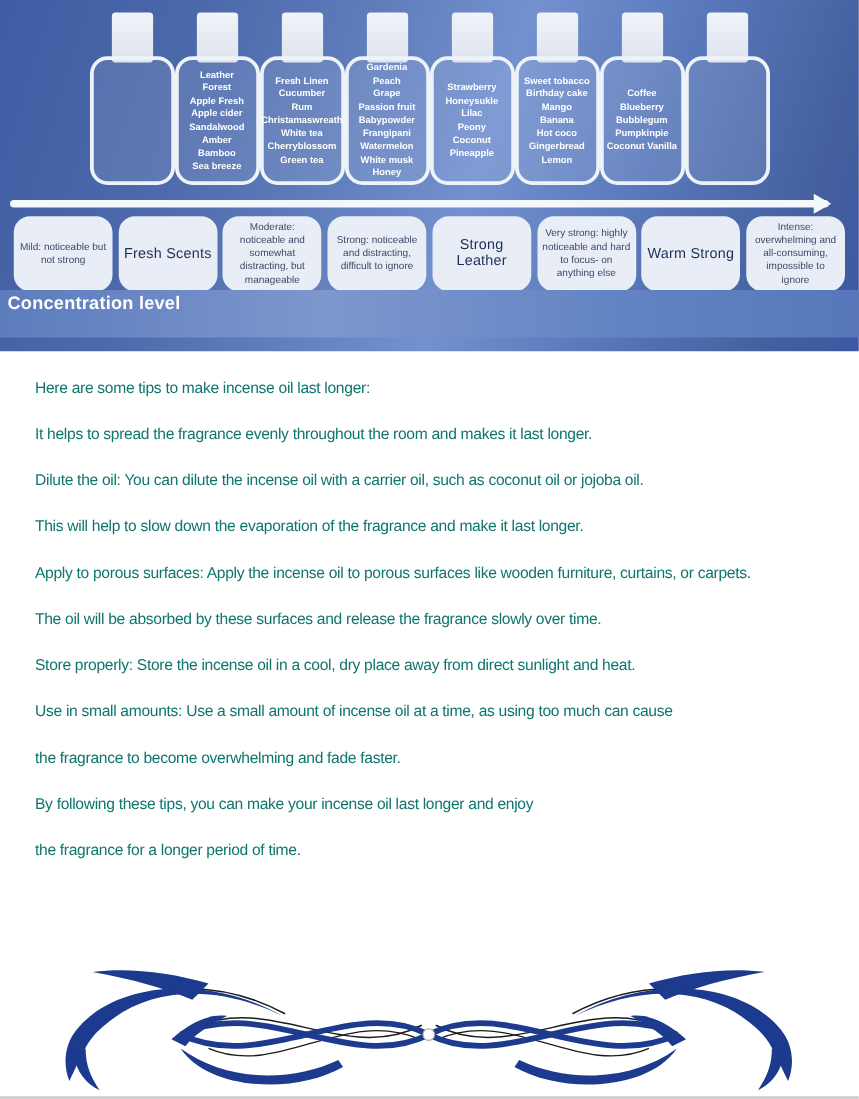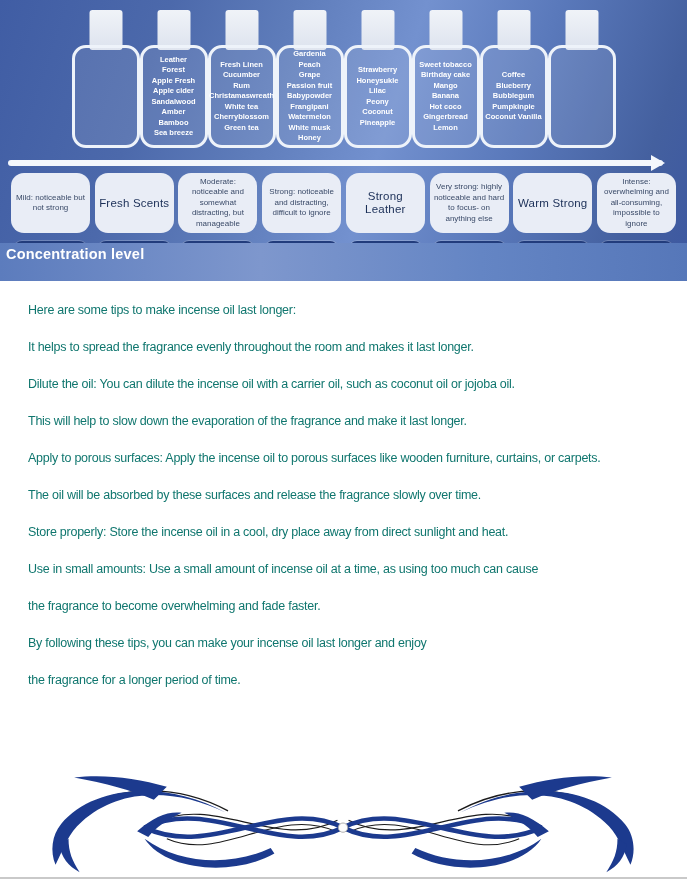--- a/index.html
+++ b/index.html
@@ -55,21 +55,21 @@
     position:absolute;top:241px;left:0;right:0;
     display:flex;justify-content:space-between;padding:0 14px;
   }
   .pill{
     width:73px;height:16px;box-sizing:border-box;border-radius:8px;
     background:#223c7c;box-shadow:0 0 0 1px rgba(255,255,255,0.22),0 1px 2px rgba(0,0,0,0.3);
     color:#fff;font-size:9.5px;font-weight:bold;line-height:16px;
     text-align:right;padding-right:9px;
   }
   .axis-strip{
-    position:absolute;bottom:0;left:0;right:0;height:38px;
+    position:absolute;bottom:11px;left:0;right:0;height:38px;
     background:linear-gradient(90deg,#5c7cbd 0%,#7e97cd 38%,#6485c4 70%,#5677b9 100%);
   }
   .axis-strip-label{
     color:#ffffff;font-weight:bold;font-size:14.5px;line-height:23px;
     padding-left:6px;letter-spacing:0.2px;
   }
   
   .tips{position:absolute;top:303px;left:28px;right:6px;}
   .tips p{
     margin:0 0 23px 0;font-size:12.5px;line-height:14px;color:#0f766e;

